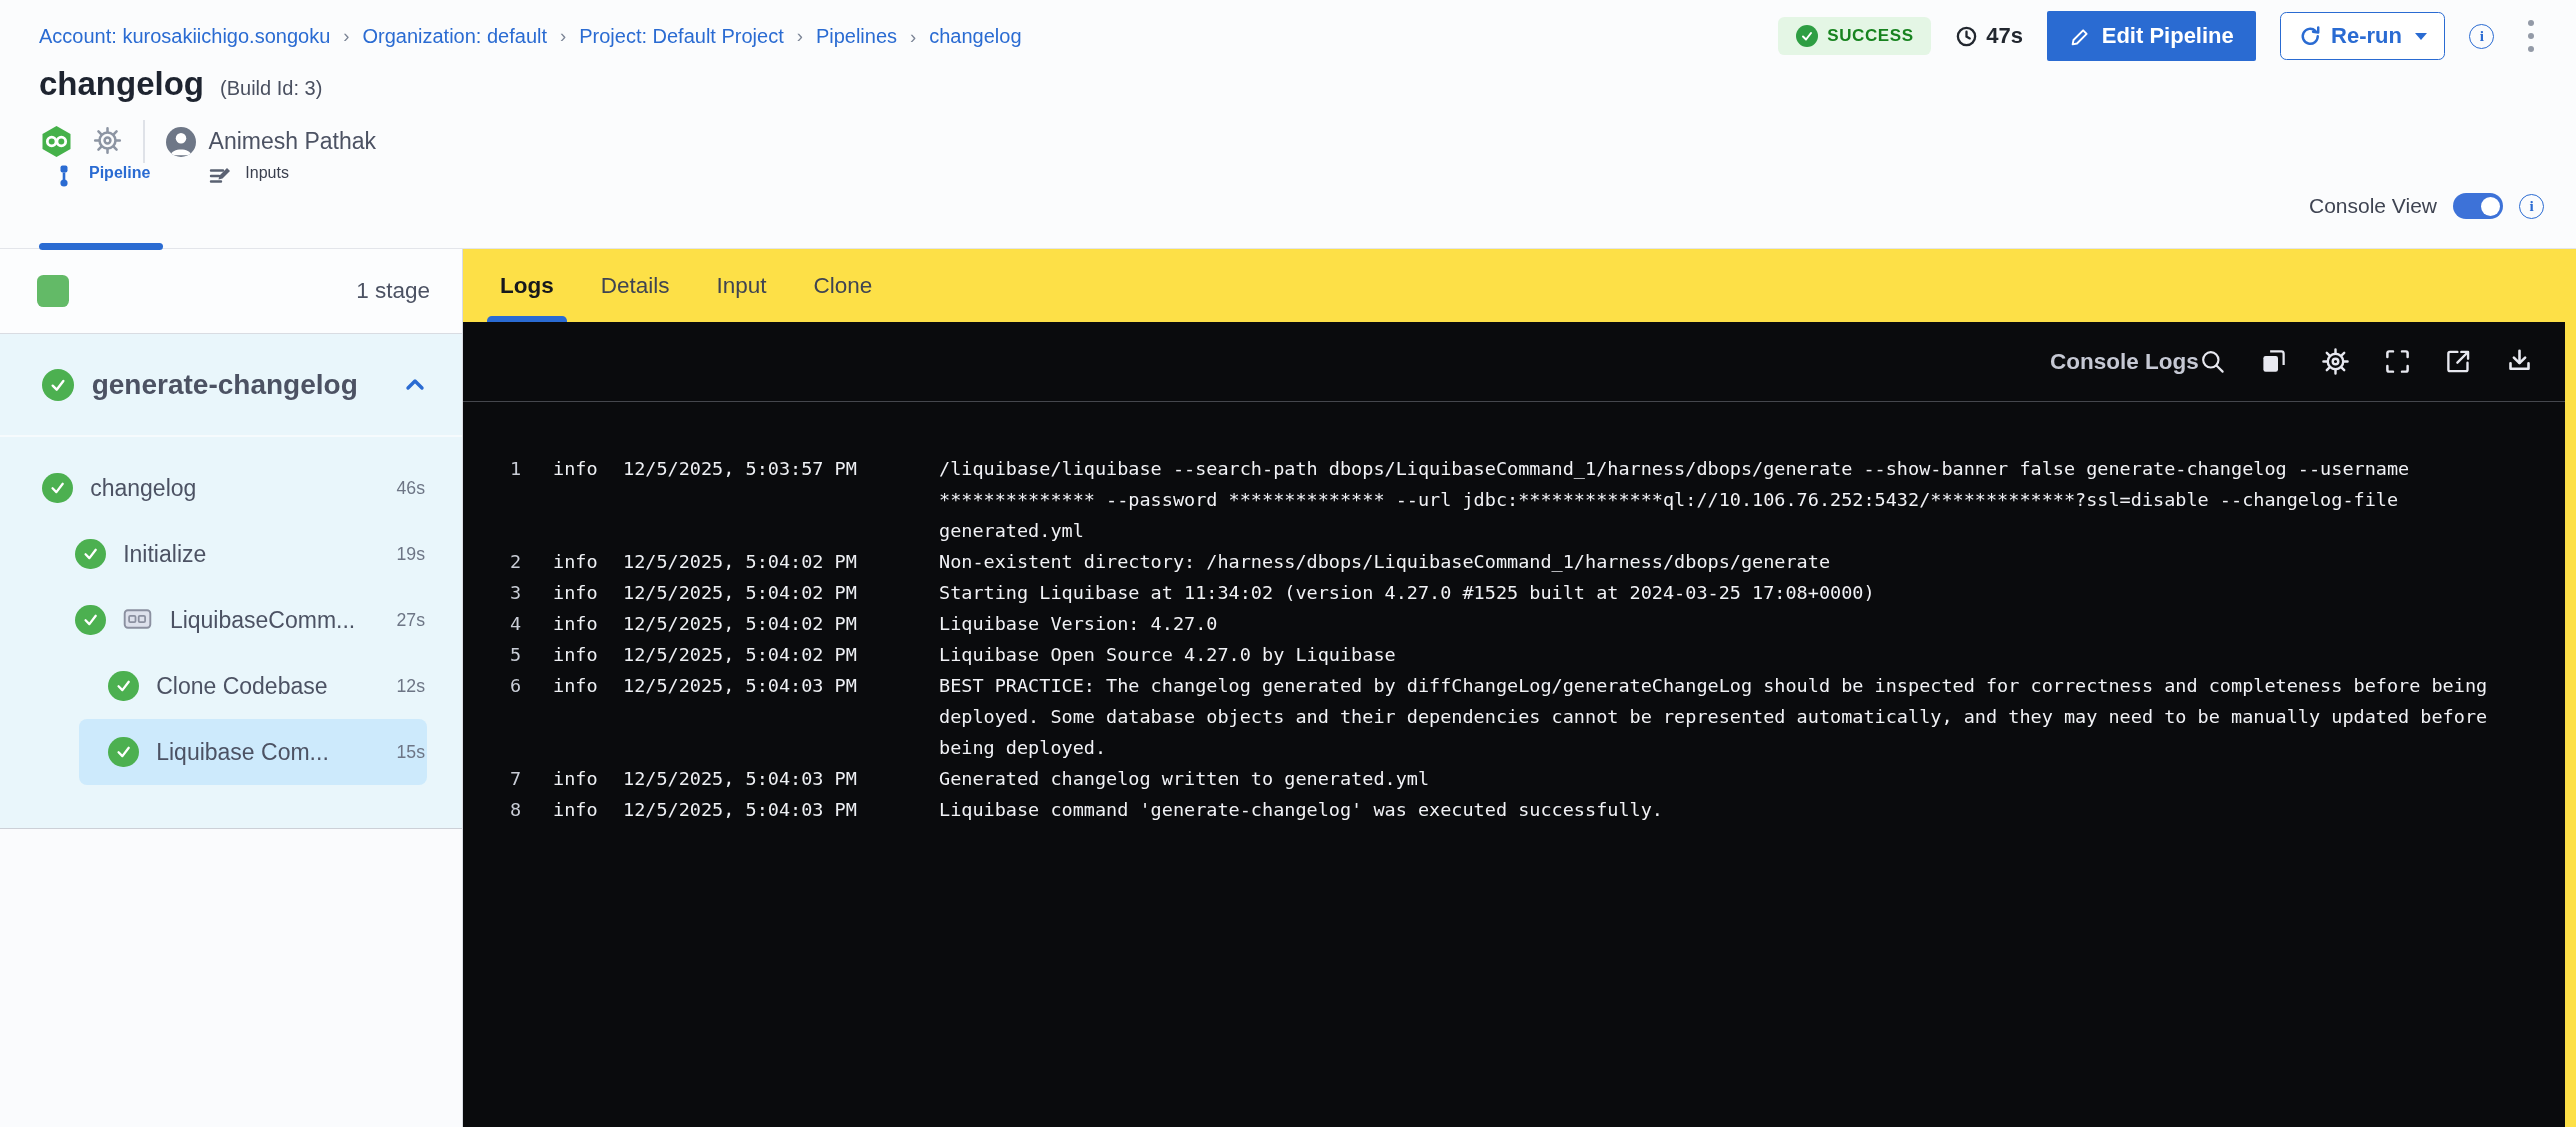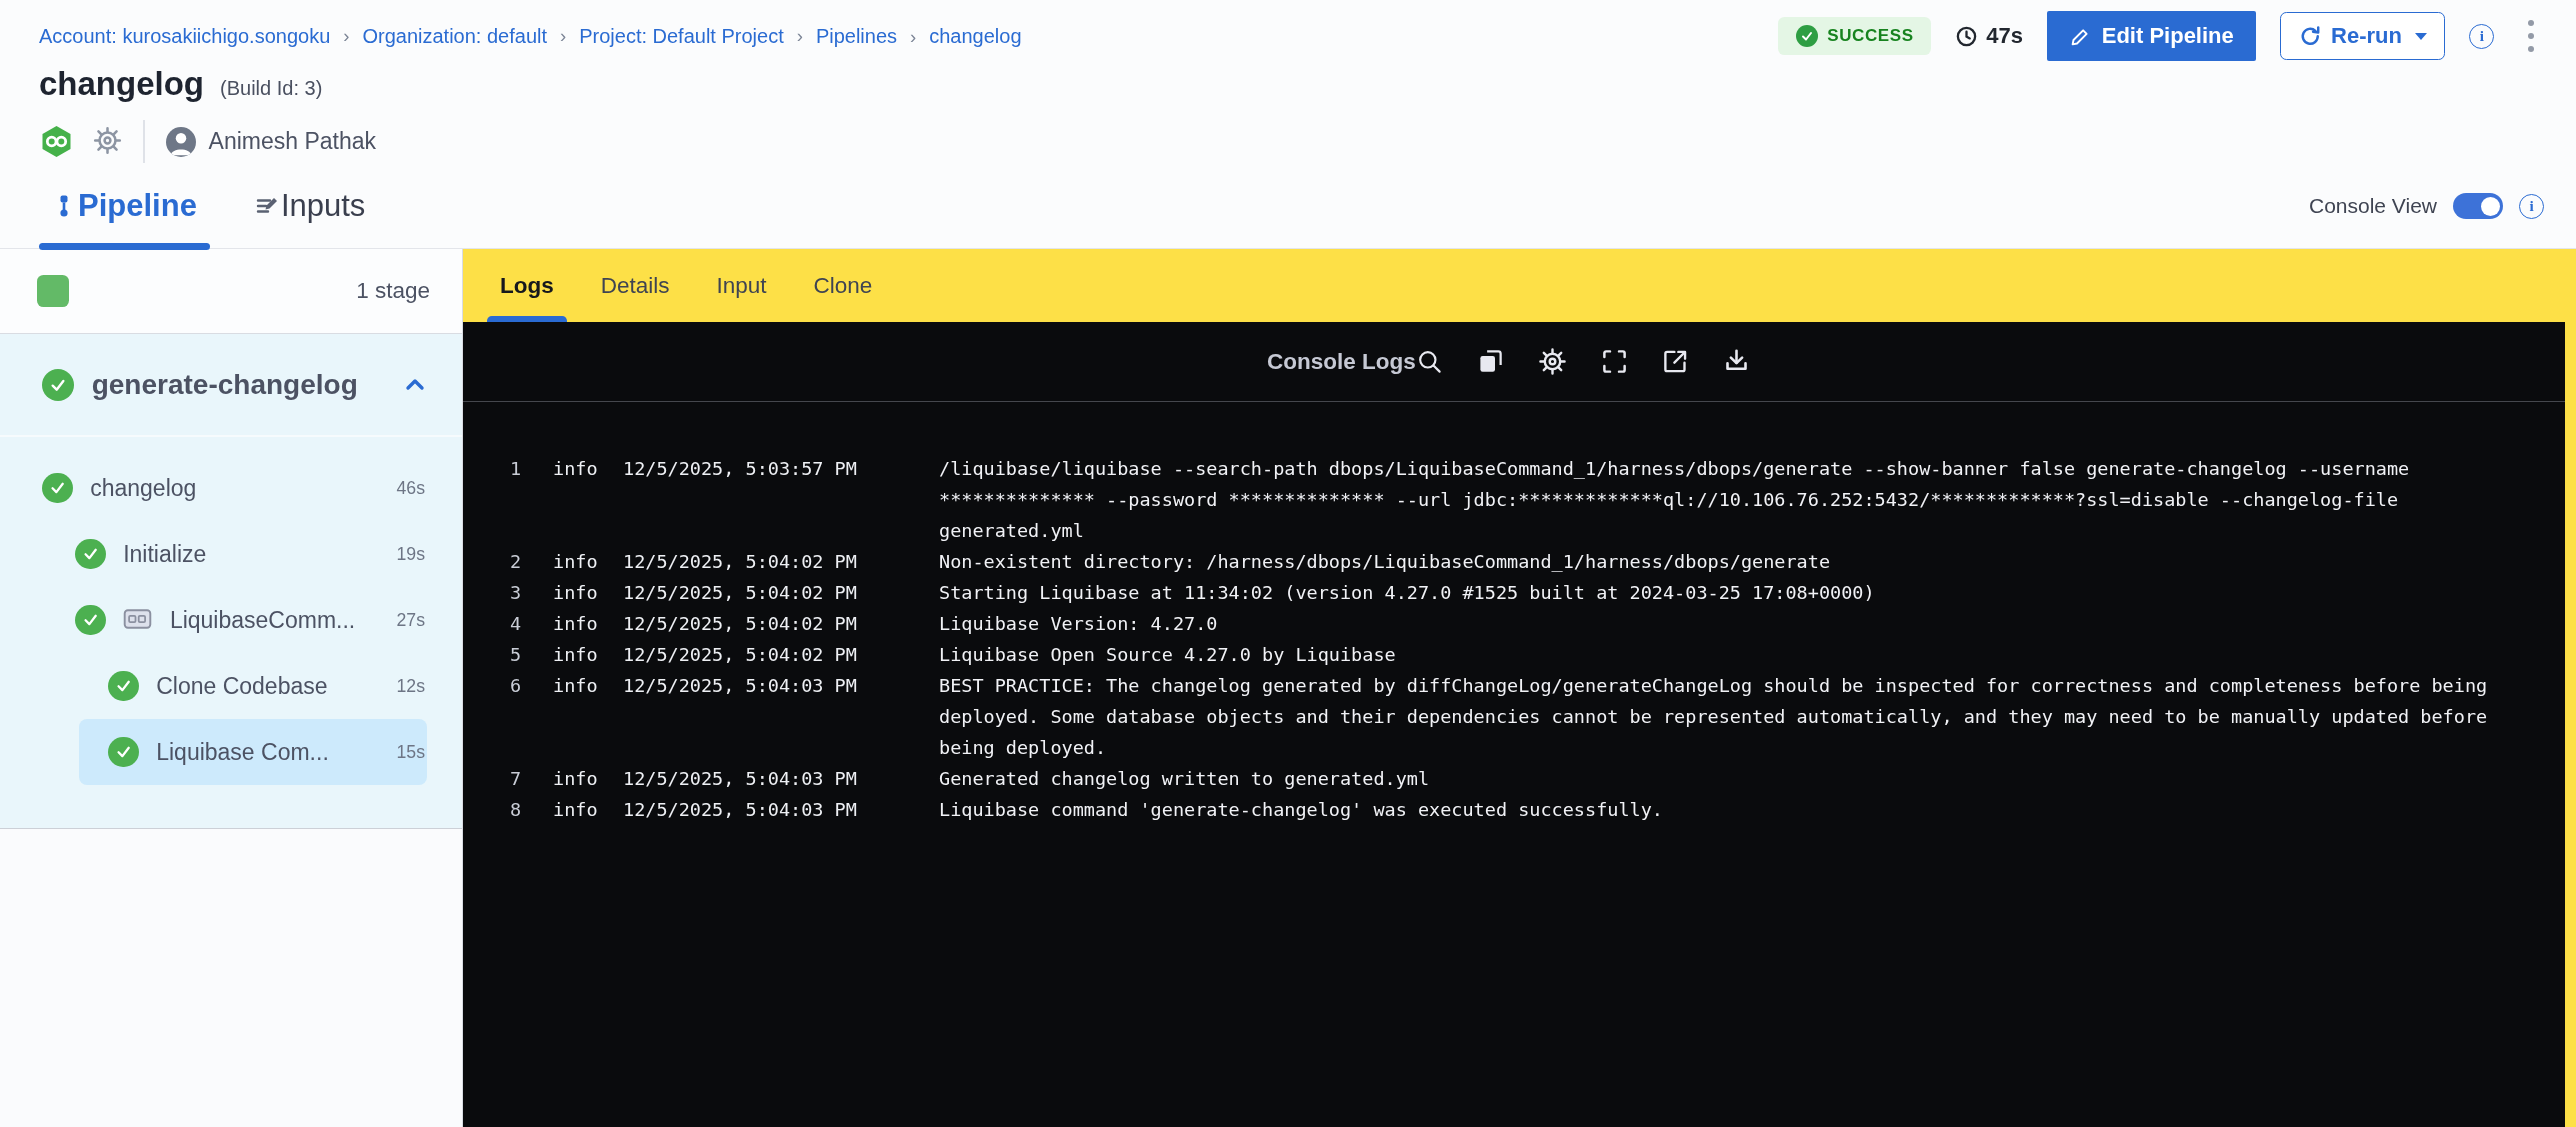--- a/index.html
+++ b/index.html
@@ -28,21 +28,21 @@
   .page-title { font-size: 33px; font-weight: 700; color: #1e2430; }
   .build-id { font-size: 20px; color: #4a5060; }
   .meta-row { padding: 16px 39px 0; display: flex; align-items: center; height: 61px; }
   .gear-gray { color: #8d95a3; margin-left: 19px; cursor: pointer; }
   .vdivider { width: 1.6px; height: 43px; background: #dfe2e8; margin: 0 21px; }
   .author { display: flex; align-items: center; gap: 13px; font-size: 23px; color: #4c5263; }
 
   
   .tabbar { display: flex; align-items: center; justify-content: space-between; padding: 0 32px 0 39px; border-bottom: 1.6px solid #e3e5ea; height: 85px; }
   .tabs-left { display: flex; align-items: center; height: 100%; }
-  .tab { position: relative; display: flex; align-items: center; gap: 2px; height: 100%; padding: 0 13px; margin-right: 32px; font-size: 31px; color: #3a3f4e; font-weight: 500; cursor: pointer; }
+  .tab { position: relative; display: flex; gap: 13px; height: 100%; padding: 0 13px; margin-right: 32px; font-size: 16px; color: #3a3f4e; font-weight: 500; cursor: pointer; }
   .tab.active { color: #2a6bd2; font-weight: 600; }
   .tab.active::after { content: ""; position: absolute; left: 0; right: 0; bottom: -1.6px; height: 7.2px; background: #2a6bd2; border-radius: 4.8px; }
   .console-view { display: flex; align-items: center; gap: 16px; font-size: 21px; color: #3f4452; }
   .toggle { width: 50px; height: 26px; border-radius: 13px; background: #3d72d8; position: relative; cursor: pointer; flex: none; }
   .toggle .knob { position: absolute; right: 3.2px; top: 3.2px; width: 19px; height: 19px; border-radius: 50%; background: #fff; }
 
   
   .main { flex: 1; display: flex; min-height: 0; }
   .sidebar { width: 463px; flex: none; border-right: 1.6px solid #d9dce2; display: flex; flex-direction: column; background: #fbfcfe; }
   .srow1 { height: 85px; flex: none; display: flex; align-items: center; justify-content: space-between; padding: 0 32px 0 37px; border-bottom: 1.6px solid #d9dce2; background: #fcfdfe; }
@@ -63,21 +63,21 @@
   .step-duration { font-size: 17.7px; color: #6d7585; }
   .sidebar-bottom { flex: 1; background: #fafbfd; }
 
   
   .content { flex: 1; display: flex; flex-direction: column; background: #fde047; min-width: 0; }
   .logtabs { height: 73px; flex: none; display: flex; align-items: stretch; padding-left: 37px; gap: 47px; }
   .logtab { position: relative; font-size: 22.5px; color: #3f4452; display: flex; align-items: center; cursor: pointer; }
   .logtab.active { font-weight: 700; color: #16181d; }
   .logtab.active::after { content: ""; position: absolute; left: -13px; right: -13px; bottom: 0; height: 6.4px; background: #2a6bd2; border-radius: 4.8px 4.8px 0 0; }
   .console { flex: 1; background: #0a0b0d; margin-right: 11.2px; display: flex; flex-direction: column; min-height: 0; }
-  .console-header { height: 80px; flex: none; display: flex; align-items: center; justify-content: center; padding: 0 32px 0 21px; border-bottom: 1.6px solid #45474d; }
+  .console-header { height: 80px; flex: none; display: flex; align-items: center; justify-content: flex-end; padding: 0 32px 0 21px; border-bottom: 1.6px solid #45474d; }
   .console-title { font-size: 22.5px; font-weight: 700; color: #c6c9d4; }
   .console-icons { display: flex; align-items: center; gap: 34px; color: #e8e9f0; }
   .console-icons svg { cursor: pointer; display: block; }
   .loglines { padding: 51px 27px 0 47px; font-family: "DejaVu Sans Mono", monospace; font-size: 18.5px; line-height: 31px; color: #eef0f4; overflow: hidden; }
   .logline { display: grid; grid-template-columns: 24px 51px 297px 1fr; column-gap: 19px; }
   .ln { color: #c9cdd6; }
   .lvlcol { color: #eef0f4; }
   .timecol { color: #eef0f4; white-space: nowrap; }
   .msg { white-space: pre-wrap; overflow-wrap: break-word; color: #f1f2f6; }
 

